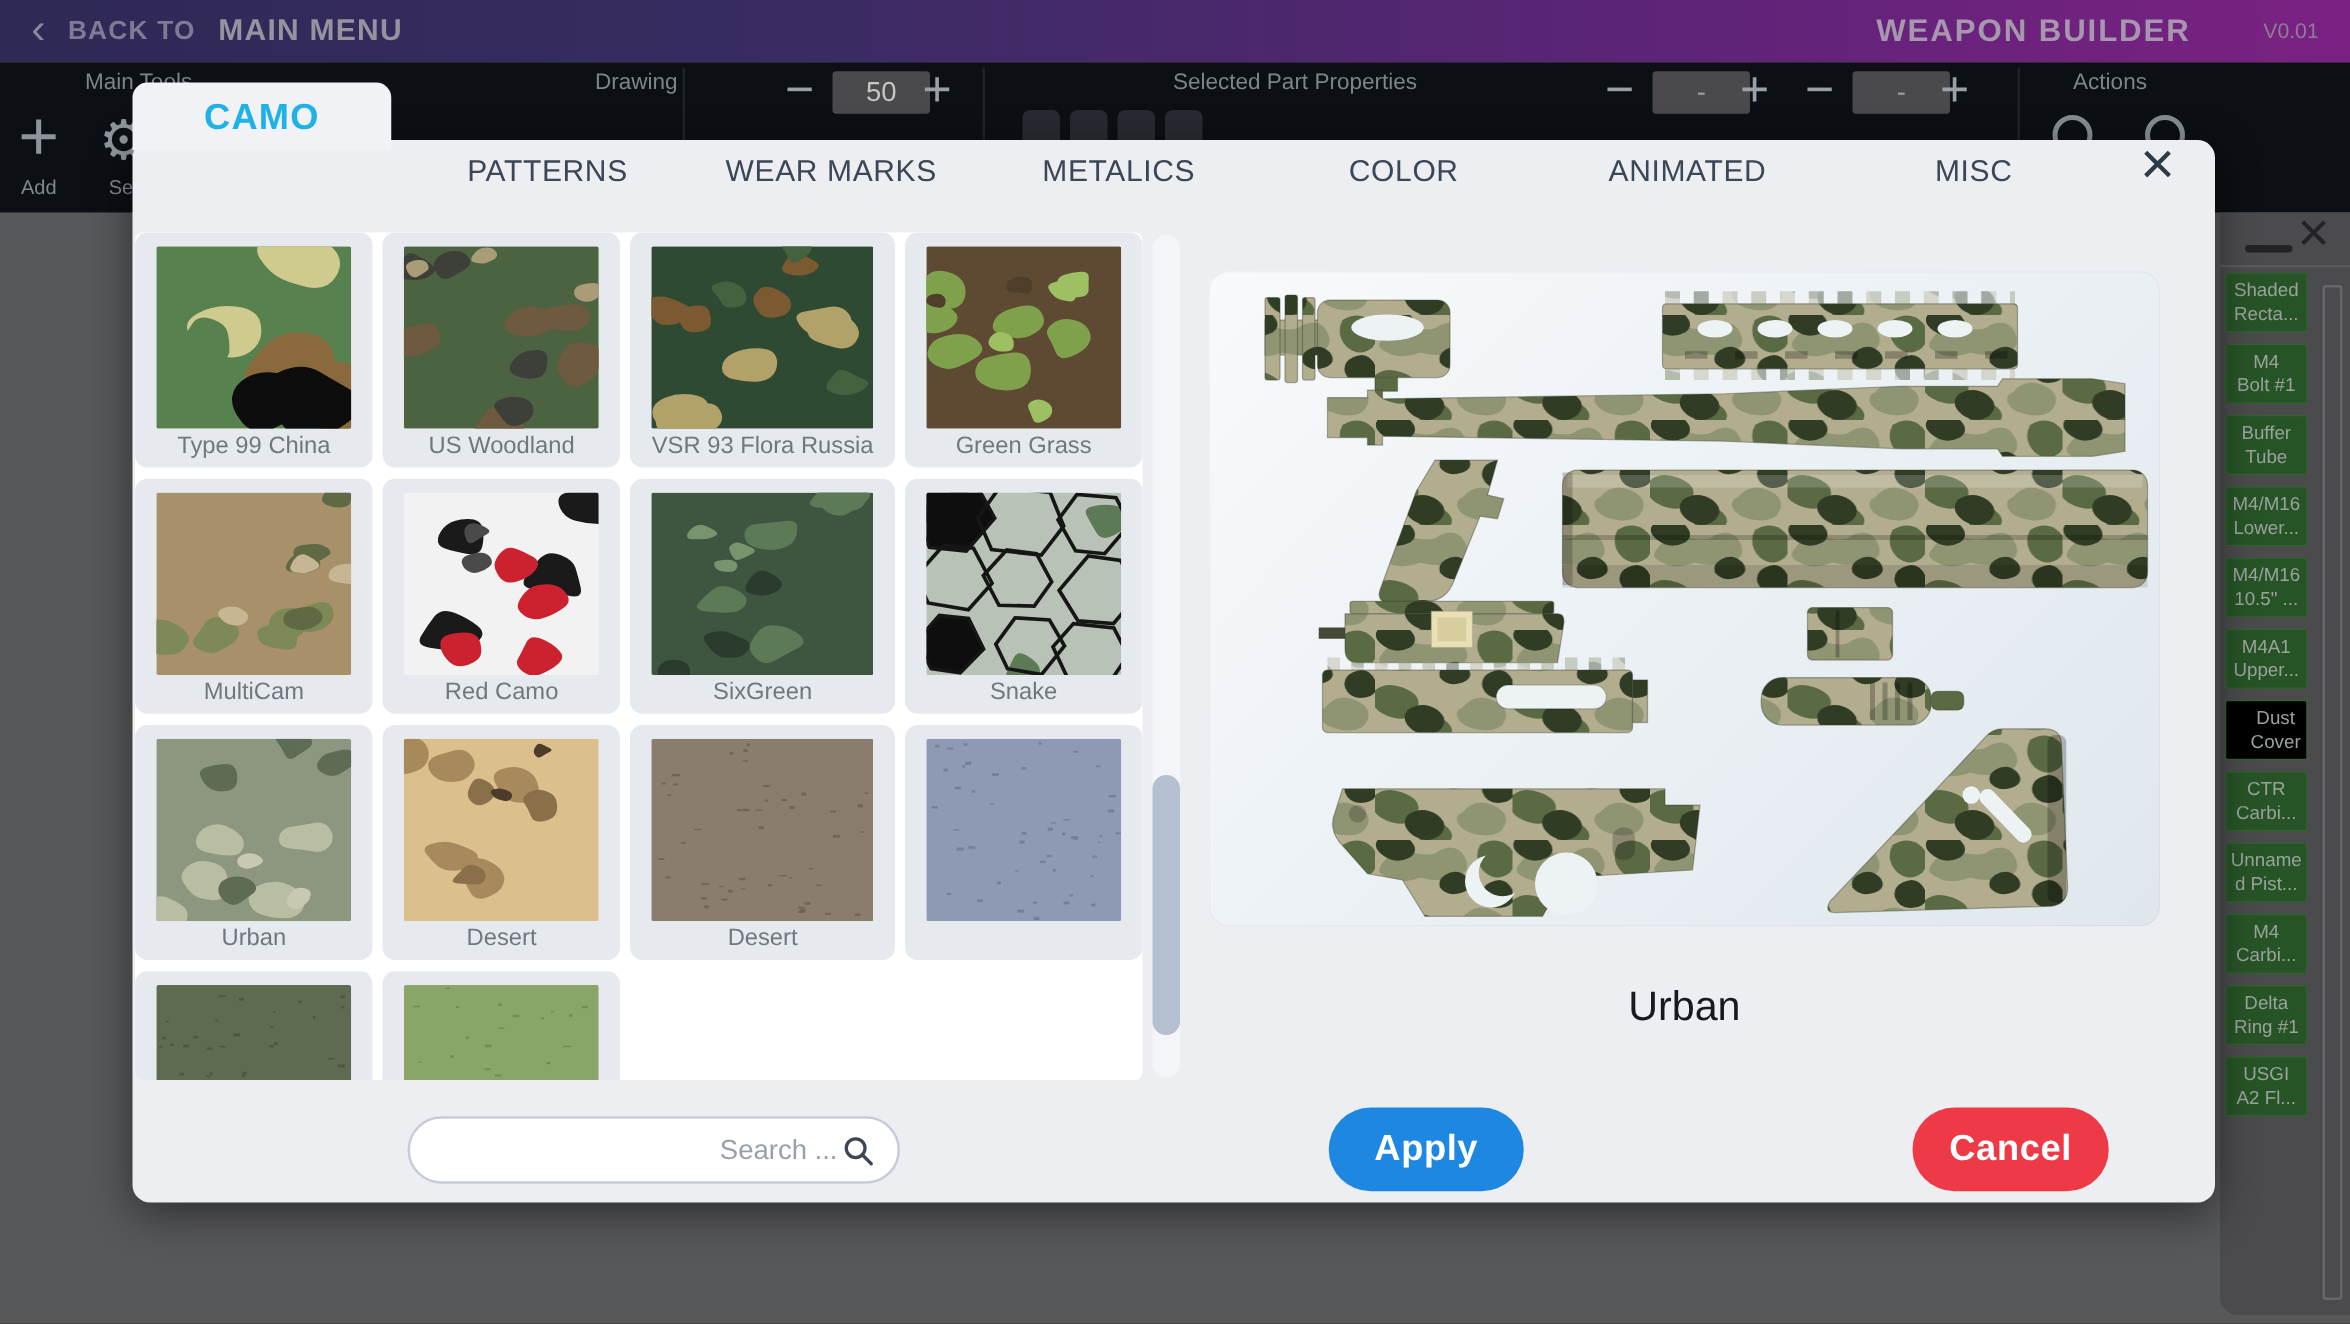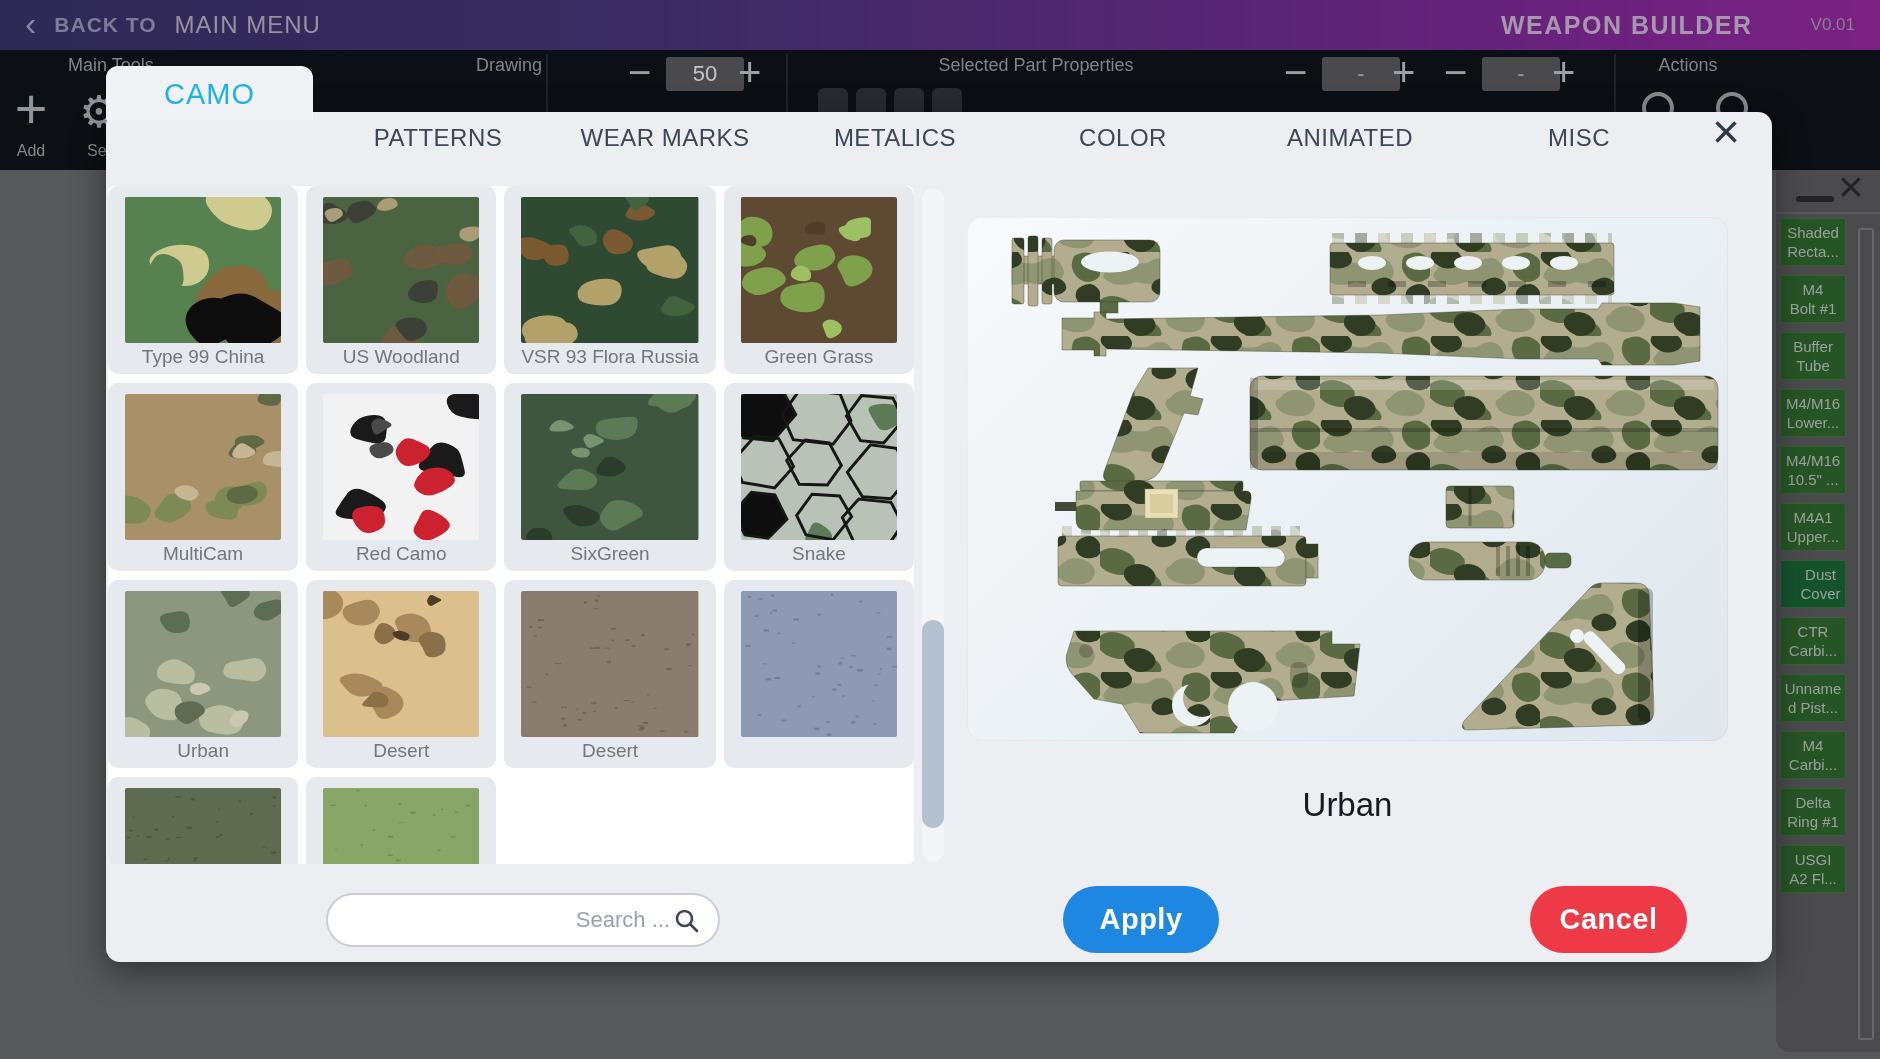--- a/index.html
+++ b/index.html
@@ -5,21 +5,21 @@
   html,body{margin:0;padding:0;background:#222;}
   *{box-sizing:border-box;font-family:"Liberation Sans",sans-serif;}
   .stage{position:relative;width:1880px;height:1059px;background:#57585a;overflow:hidden;}
 
   
   .topbar{position:absolute;left:0;top:0;width:1880px;height:50px;
     background:linear-gradient(90deg,#2e2955 0%,#3a2c63 35%,#5c2477 70%,#7b2183 100%);
     display:flex;align-items:center;padding:0 25px;gap:18px;}
   .back-chevron{font-size:34px;color:#8b87a0;line-height:30px;margin-top:-4px;cursor:default;}
   .back-to{font-size:21px;font-weight:700;color:#7f7b96;letter-spacing:1px;}
-  .main-menu{font-size:24px;font-weight:400;color:#97929f;letter-spacing:1px;}
+  .main-menu{font-size:24px;font-weight:700;color:#97929f;letter-spacing:1px;}
   .tb-spacer{flex:1;}
   .app-title{font-size:25px;font-weight:700;color:#a696ae;letter-spacing:1.5px;}
   .version{font-size:17px;color:#8d7d96;margin-left:40px;text-align:right;}
 
   
   .toolbar{position:absolute;left:0;top:50px;width:1880px;height:120px;background:#0c0f13;}
   .toolbar .sect-label{position:absolute;top:5px;font-size:18px;color:#7e838c;}
   .tool-glyph{position:absolute;color:#8f949c;text-align:center;}
   .tool-sub{position:absolute;font-size:16px;color:#83888f;text-align:center;}
   .valbox{position:absolute;width:78px;height:34px;background:#4a4a4c;border-radius:3px;
@@ -39,21 +39,21 @@
   .part-btn{display:block;width:66px;height:48px;margin:0 0 9px 0;background:#275426;
     border:1px solid #336331;border-radius:2px;color:#99a39c;font-size:15px;line-height:1.3;
     text-align:center;white-space:pre-line;padding:2px 1px;}
   .parts-scrollbar{position:absolute;right:6px;top:58px;width:16px;height:812px;
     border:2px solid #67676b;border-radius:3px;}
 
   
   .modal-bg{position:absolute;left:106px;top:112px;width:1666px;height:850px;background:#eceef2;
     border-radius:14px;box-shadow:0 10px 34px rgba(0,0,0,.45);}
   .camo-tab{position:absolute;left:106px;top:66px;width:207px;height:54px;background:#f0f2f6;
-    border-radius:12px 12px 0 0;text-align:center;line-height:56px;font-size:29px;font-weight:400;
+    border-radius:12px 12px 0 0;text-align:center;line-height:56px;font-size:29px;font-weight:700;
     letter-spacing:1px;color:#1fb2e9;}
   .mtab{position:absolute;top:120px;width:220px;height:36px;text-align:center;font-size:24px;
     font-weight:500;letter-spacing:.5px;color:#3b4756;line-height:36px;cursor:default;}
   .modal-close{position:absolute;left:1696px;top:108px;width:60px;height:50px;text-align:center;
     font-size:48px;font-weight:300;color:#2f3a47;line-height:48px;}
 
   
   .camo-grid{position:absolute;left:108px;top:186px;width:806px;height:678px;overflow:hidden;
     background:#fff;border-radius:6px;display:grid;grid-template-columns:repeat(4,1fr);
     grid-auto-rows:188px;gap:9px 8px;align-content:start;}
@@ -144,21 +144,21 @@
         <button class="part-btn" style="background: rgb(39, 84, 38);">M4
 Bolt #1</button>
         <button class="part-btn" style="background: rgb(39, 84, 38);">Buffer
 Tube</button>
         <button class="part-btn" style="background: rgb(39, 84, 38);">M4/M16
 Lower...</button>
         <button class="part-btn" style="background: rgb(39, 84, 38);">M4/M16
 10.5" ...</button>
         <button class="part-btn" style="background: rgb(39, 84, 38);">M4A1
 Upper...</button>
-        <button class="part-btn" style="background: #14532d; padding-left: 16px;">Dust
+        <button class="part-btn" style="background: #000000; padding-left: 16px;">Dust
 Cover</button>
         <button class="part-btn" style="background: rgb(39, 84, 38);">CTR
 Carbi...</button>
         <button class="part-btn" style="background: rgb(39, 84, 38);">Unname
 d Pist...</button>
         <button class="part-btn" style="background: rgb(39, 84, 38);">M4
 Carbi...</button>
         <button class="part-btn" style="background: rgb(39, 84, 38);">Delta
 Ring #1</button>
         <button class="part-btn" style="background: rgb(39, 84, 38);">USGI

